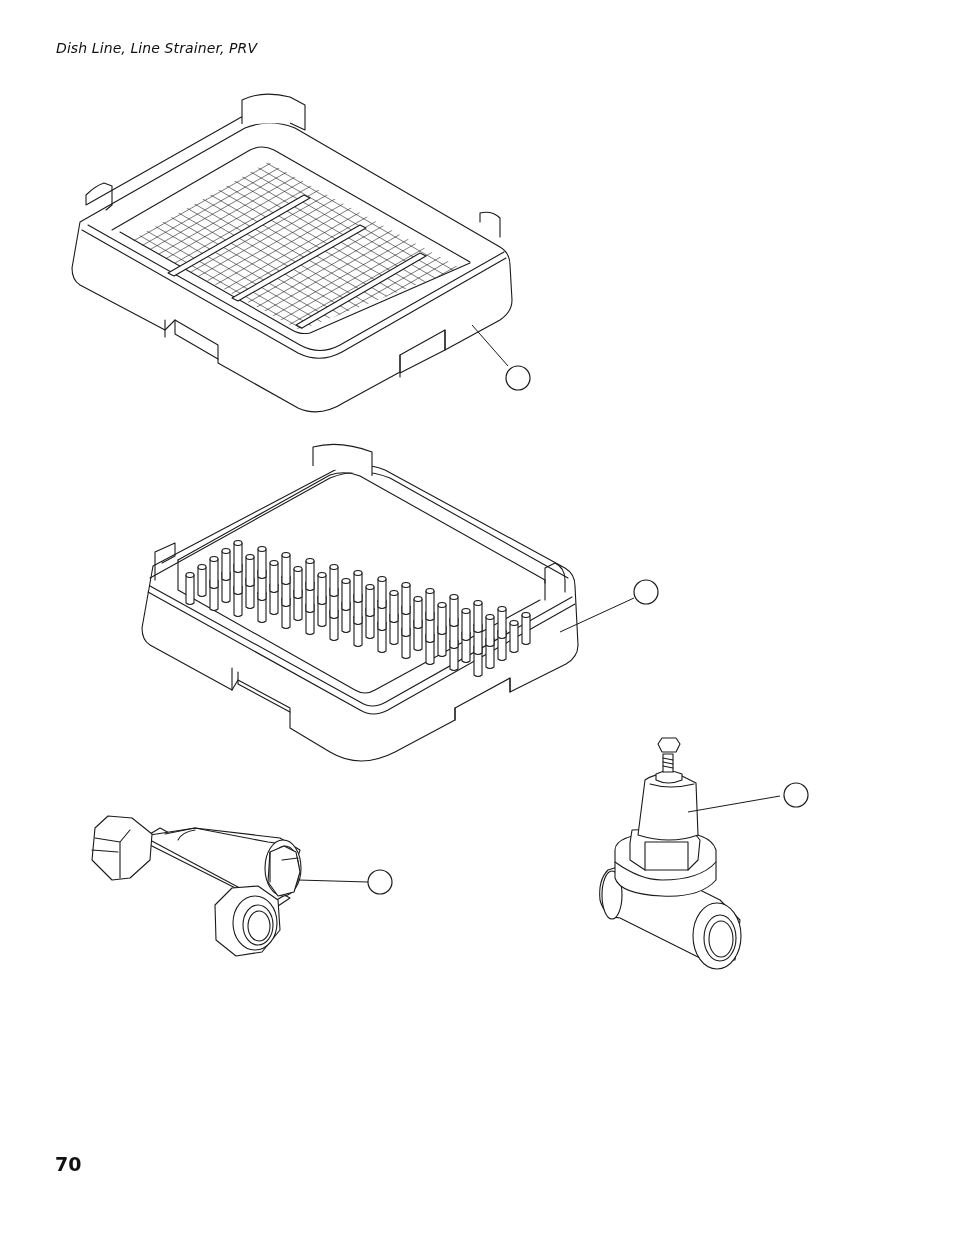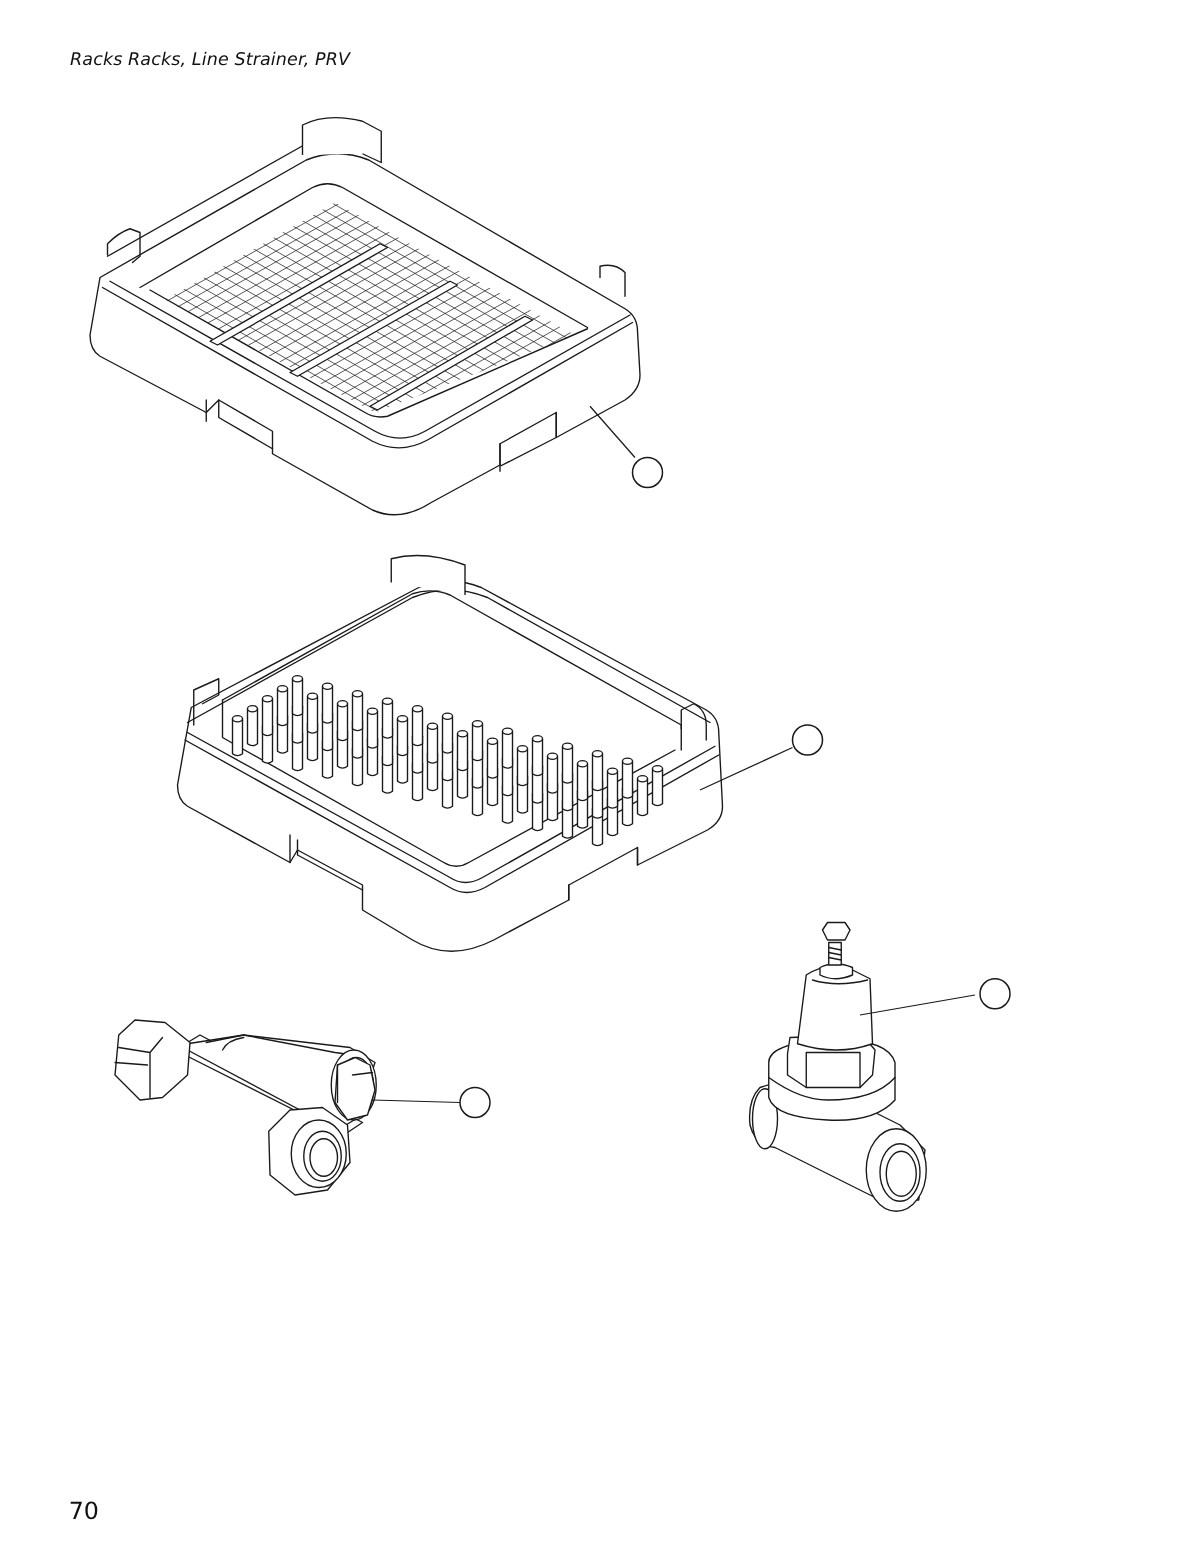--- a/index.html
+++ b/index.html
@@ -1,31 +1,31 @@
 <!DOCTYPE html>
 <html><head>
 <meta charset="utf-8">
 <style>
   html, body { margin: 0; padding: 0; background: #ffffff; }
   body { width: 954px; height: 1235px; position: relative; overflow: hidden;
          font-family: "DejaVu Sans", "Liberation Sans", sans-serif; color: #111; }
   .header-title { position: absolute; left: 56px; top: 40px; font-size: 14px; font-style: italic;
                   letter-spacing: 0.1px; }
-  .page-number { position: absolute; left: 55px; top: 1153px; font-size: 19px; font-weight: normal; margin-top: 45px; }
+  .page-number { position: absolute; left: 55px; top: 1153px; font-size: 19px; font-weight: bold; }
   svg.drawing { position: absolute; left: 0; top: 0; }
   svg .ln { fill: none; stroke: #1a1a1a; stroke-width: 1.1; stroke-linejoin: round; stroke-linecap: round; }
   svg .fill-w { fill: #fff; stroke: #1a1a1a; stroke-width: 1.1; stroke-linejoin: round; }
   svg .grid { stroke: #222; stroke-width: 0.6; fill: none; }
   svg .callout { fill: #fff; stroke: #1a1a1a; stroke-width: 1.2; }
   svg .leader { stroke: #1a1a1a; stroke-width: 1; fill: none; }
 </style>
 </head>
 <body>
 
-<div class="header-title">Racks Racks, Line Strainer, PRV</div>
+<div class="header-title">Dish Line, Line Strainer, PRV</div>
 
 <svg class="drawing" width="954" height="1235" viewBox="0 0 954 1235">
 
   <g>
 
     <path class="fill-w" d="M80,222 L245,128 Q270,118 295,128 L500,247 Q510,253 510,265 L512,300 Q512,312 500,320 L445,350 L445,330 L400,355 L400,372 L345,402 Q320,418 298,408 L218,363 L218,345 L175,320 L165,330 L80,285 Q72,280 72,268 Z"></path>
 
     <path class="ln" d="M86,205 L245,115 M88,225 L300,345 Q320,356 340,345 L504,252"></path>
     <path class="ln" d="M82,230 L298,353 Q320,364 342,352 L506,258"></path>
 

